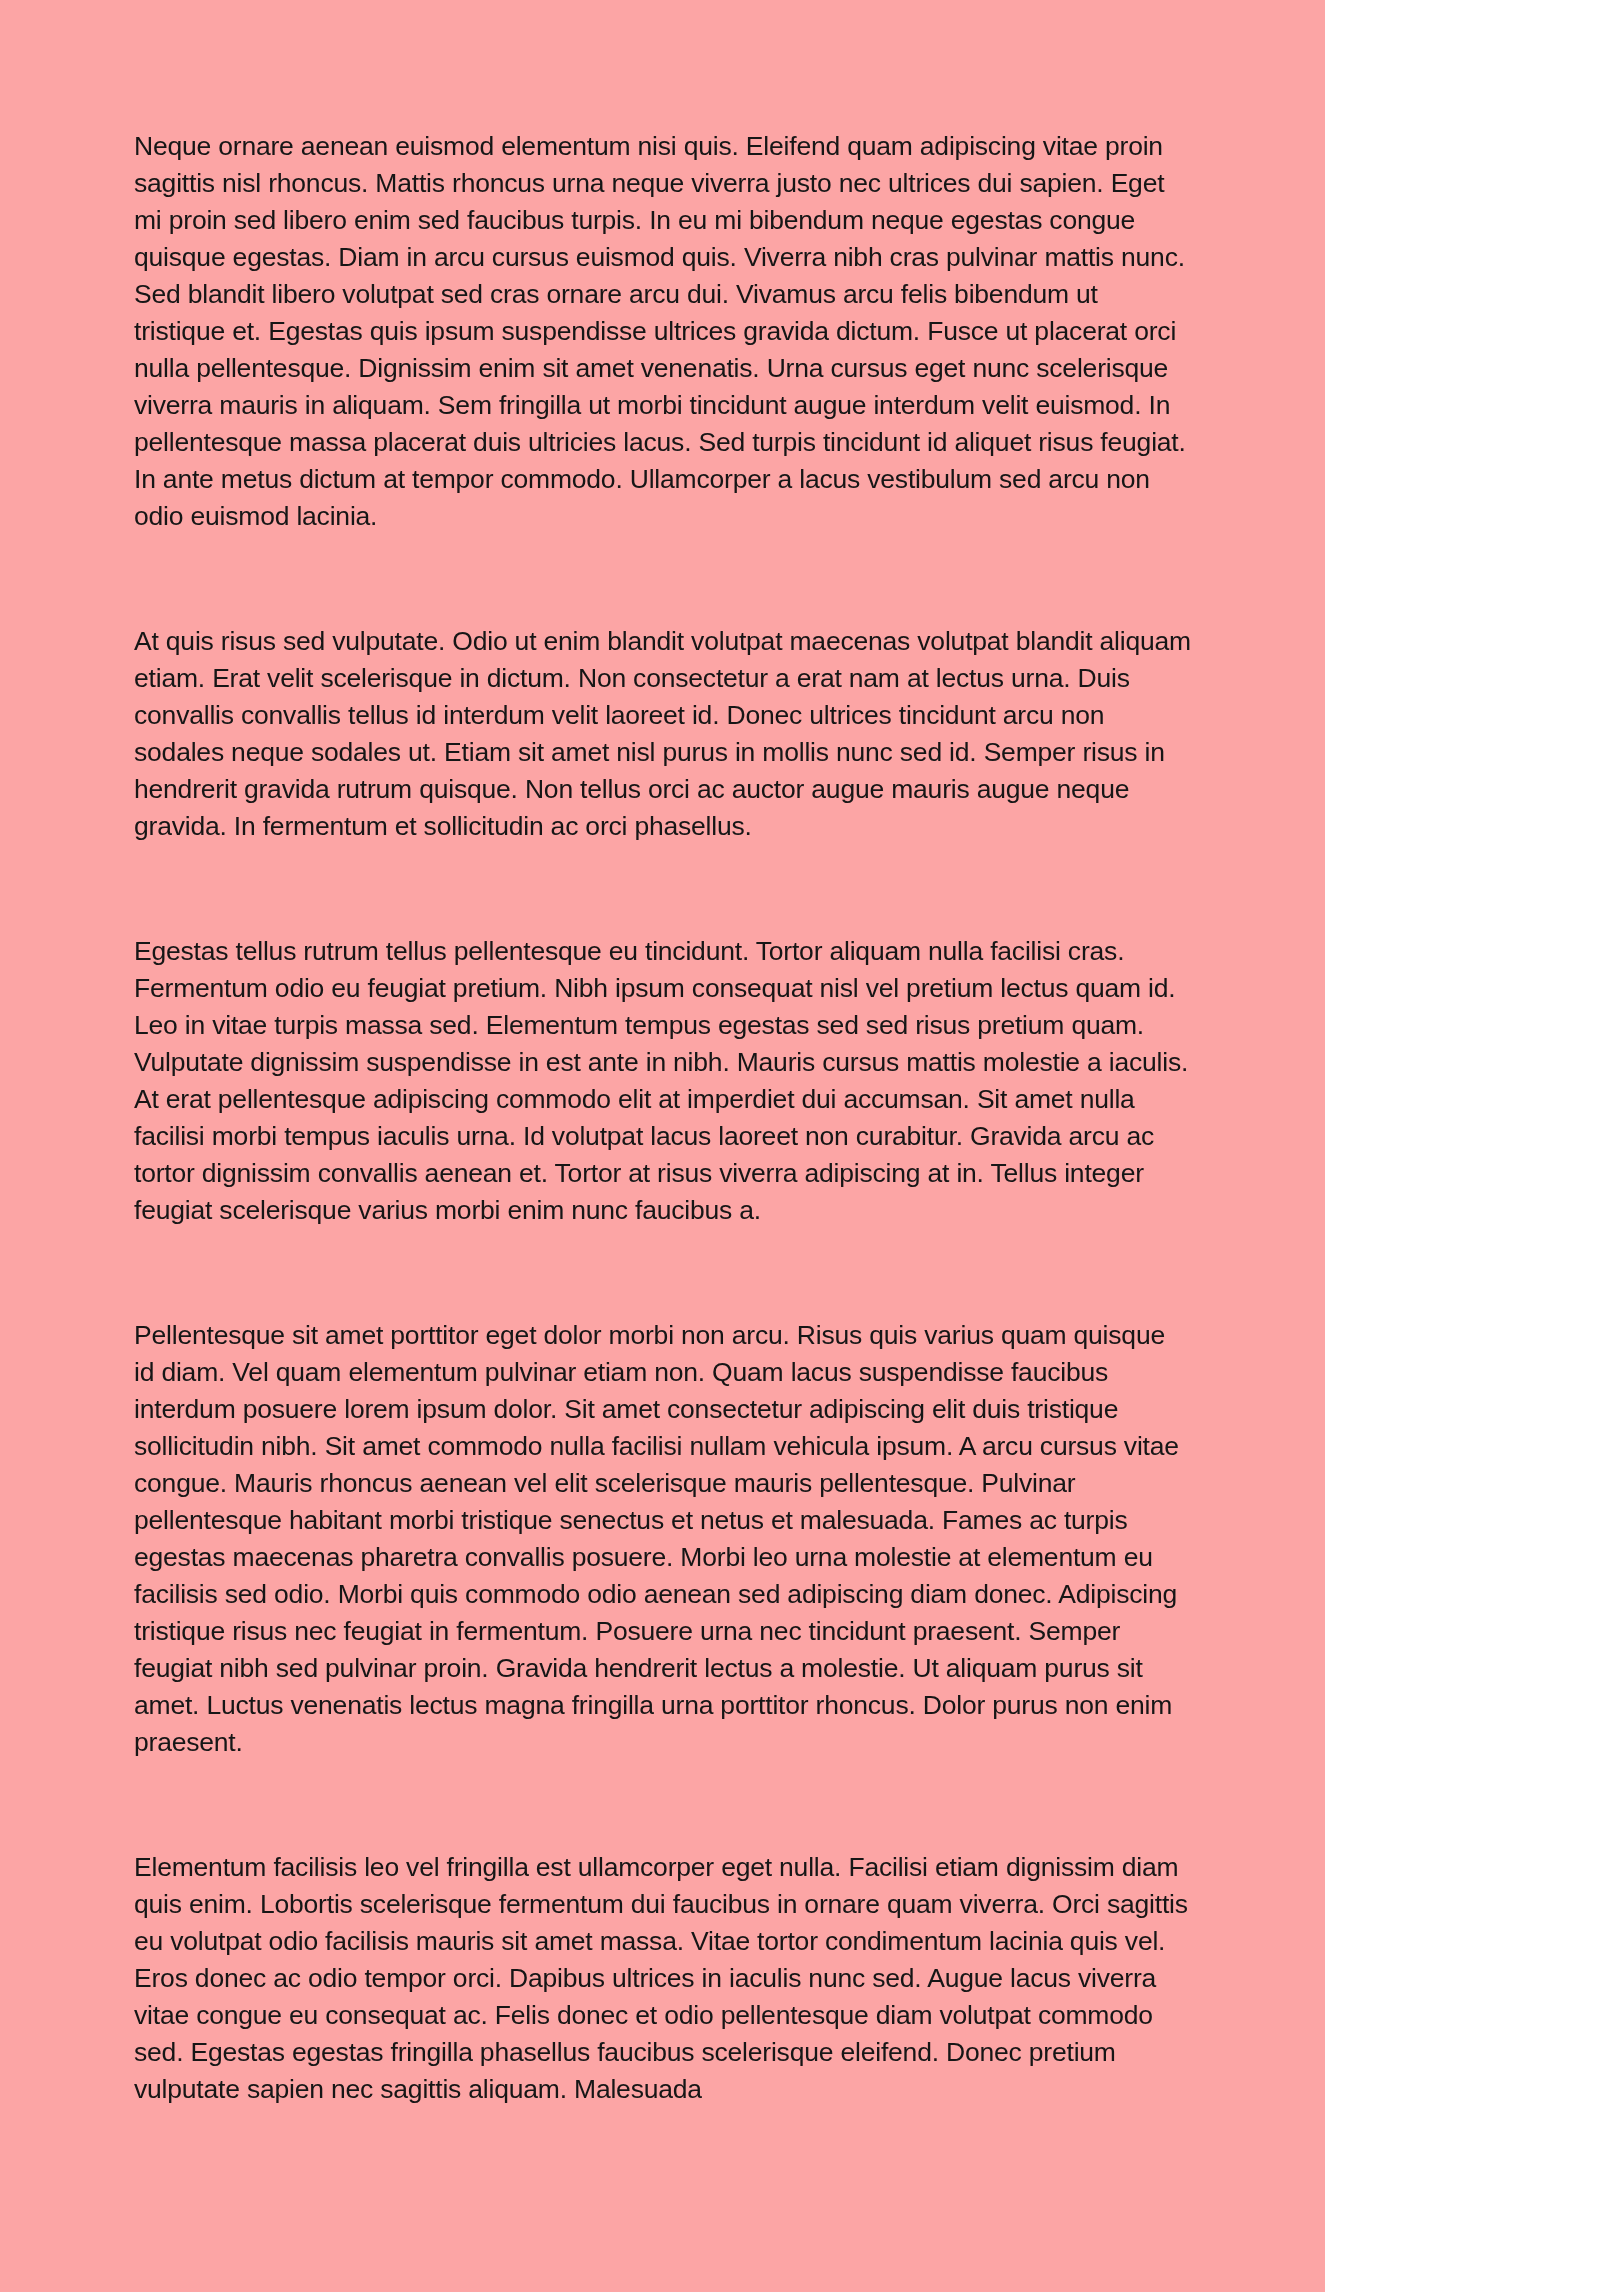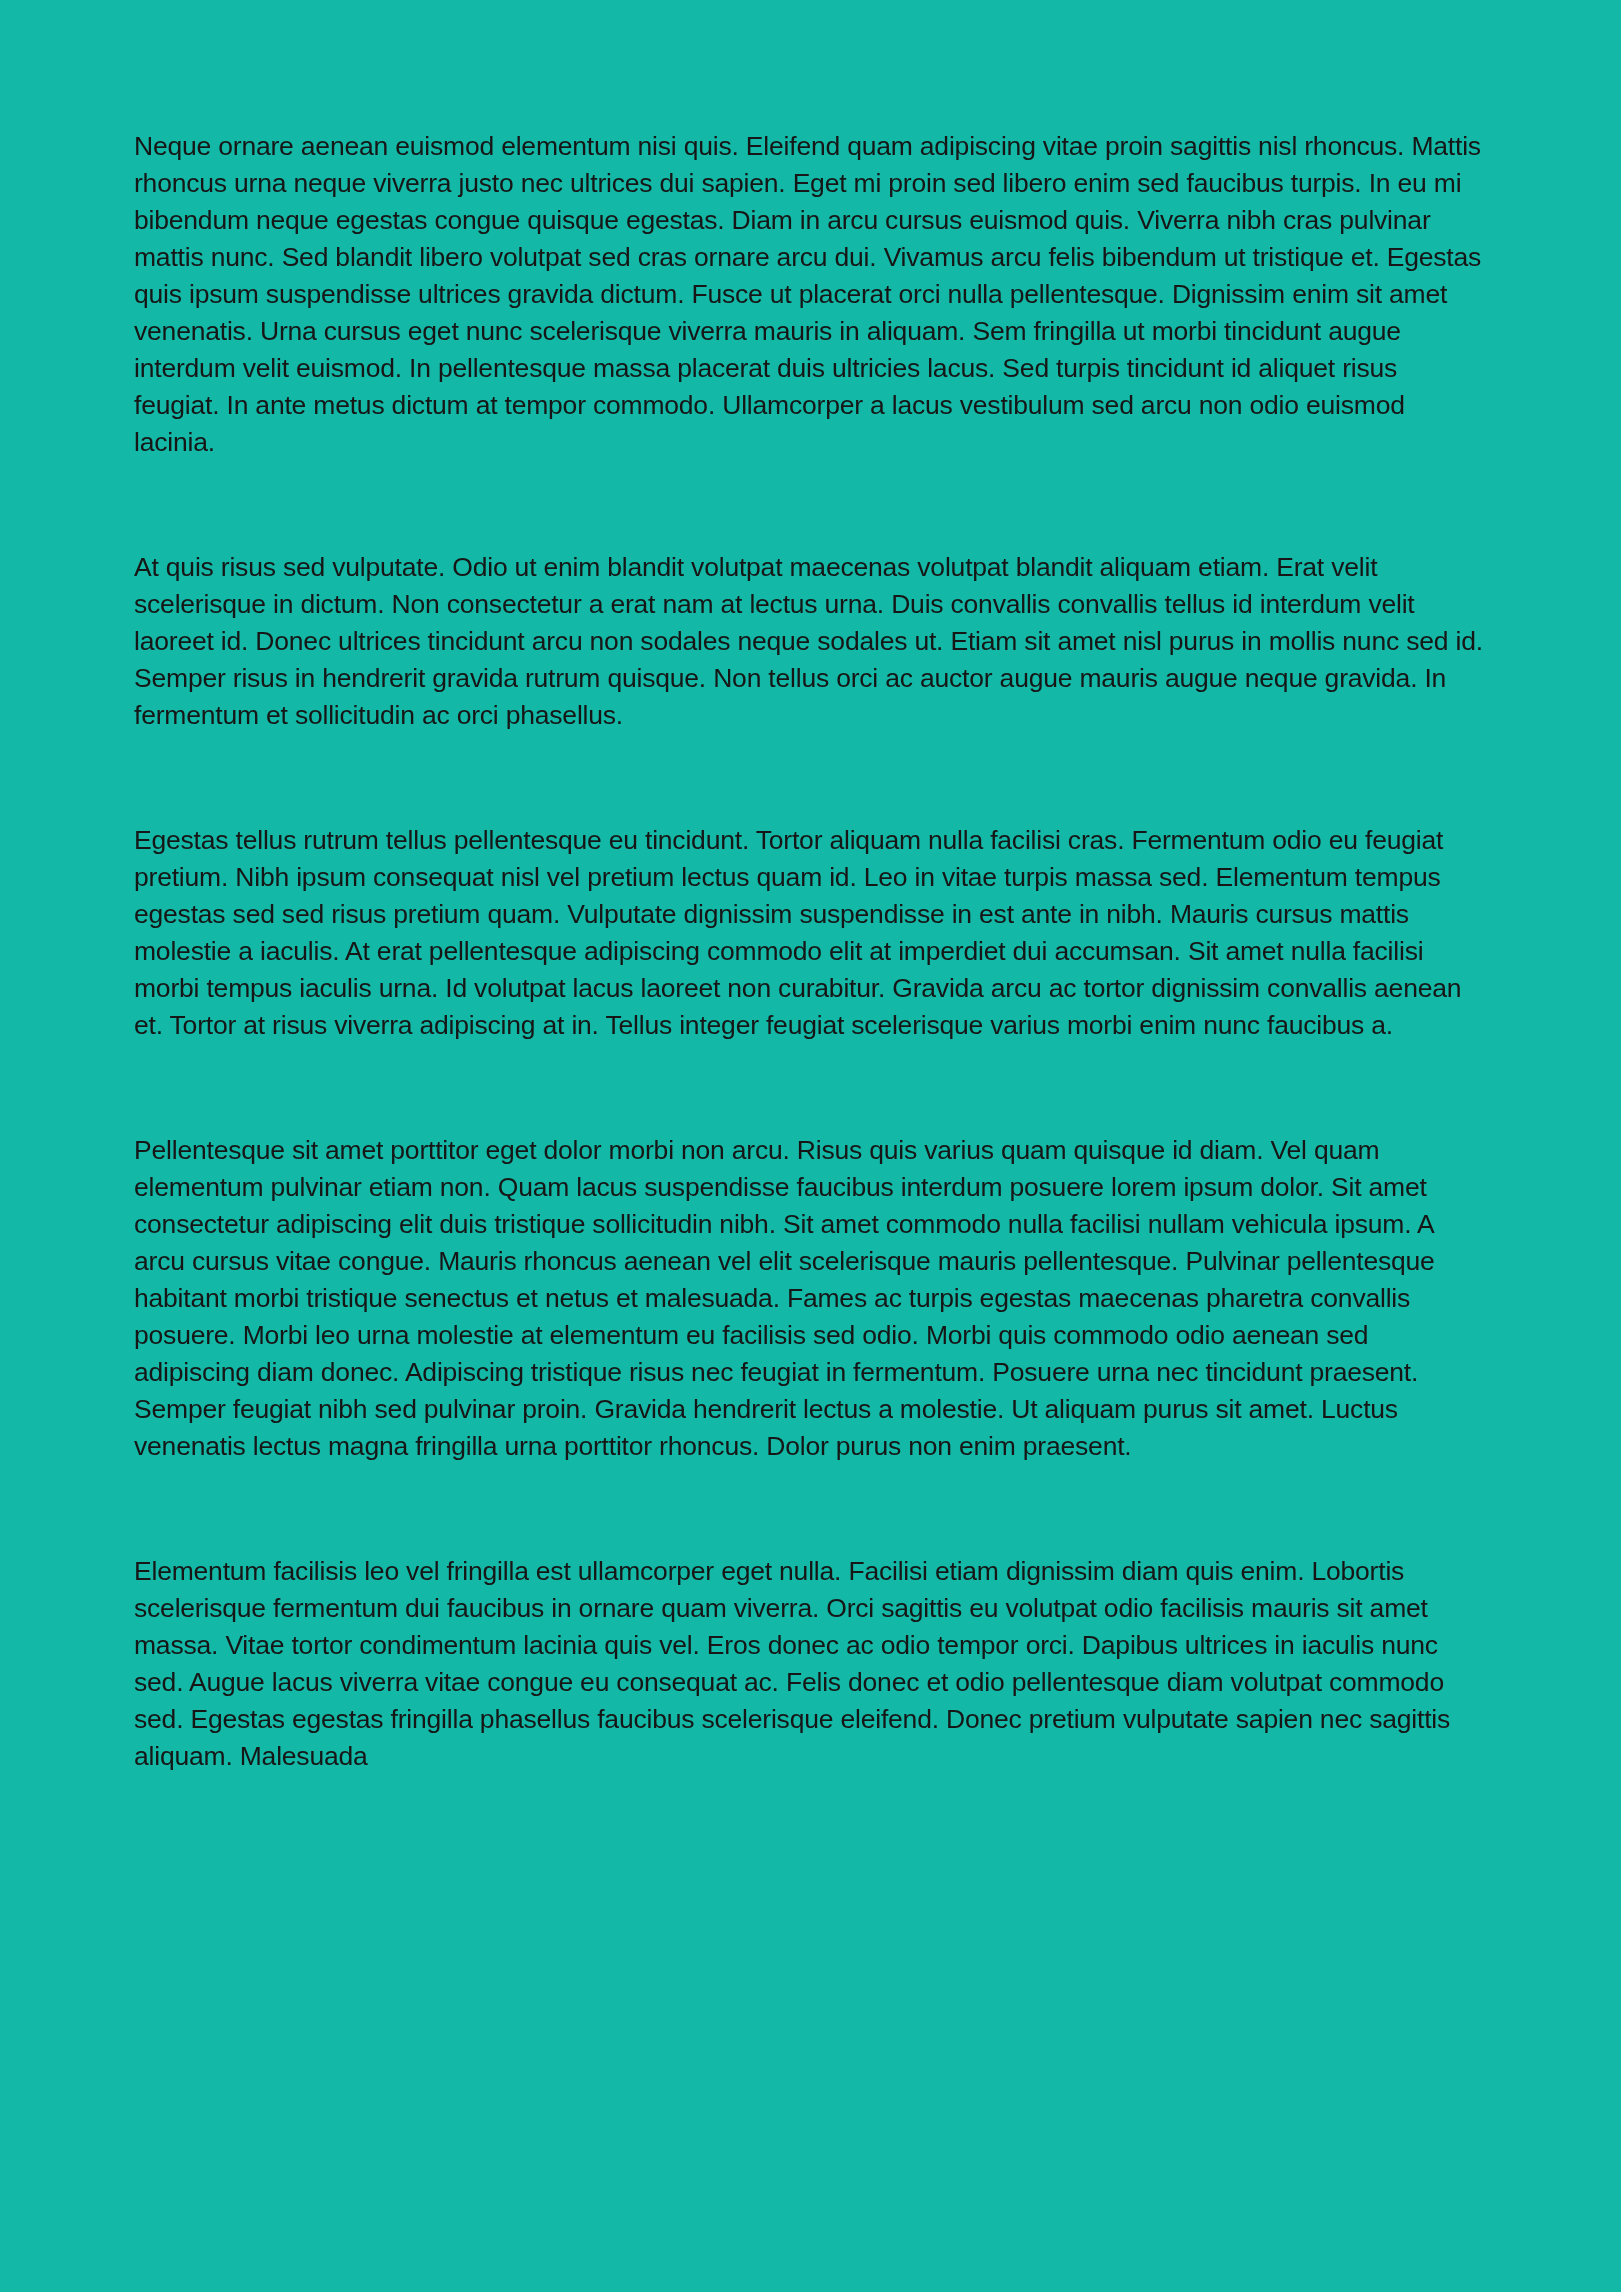--- a/index.html
+++ b/index.html
@@ -8,24 +8,24 @@
     background: #ffffff;
   }
   body {
     width: 1621px;
     height: 2293px;
     position: relative;
     overflow: hidden;
   }
   .page {
     box-sizing: border-box;
-    width: 1621px;
+    width: 1325px;
     height: 2293px;
     padding: 128px 134px 0 134px;
-    background: #14b8a6;
+    background: #fca5a5;
   }
   .para {
     font-family: "Liberation Sans", sans-serif;
     font-size: 26.5px;
     line-height: 37px;
     letter-spacing: -0.2px;
     color: #161616;
     text-align: left;
     margin: 0 0 88px 0;
     max-width: 1353px;

